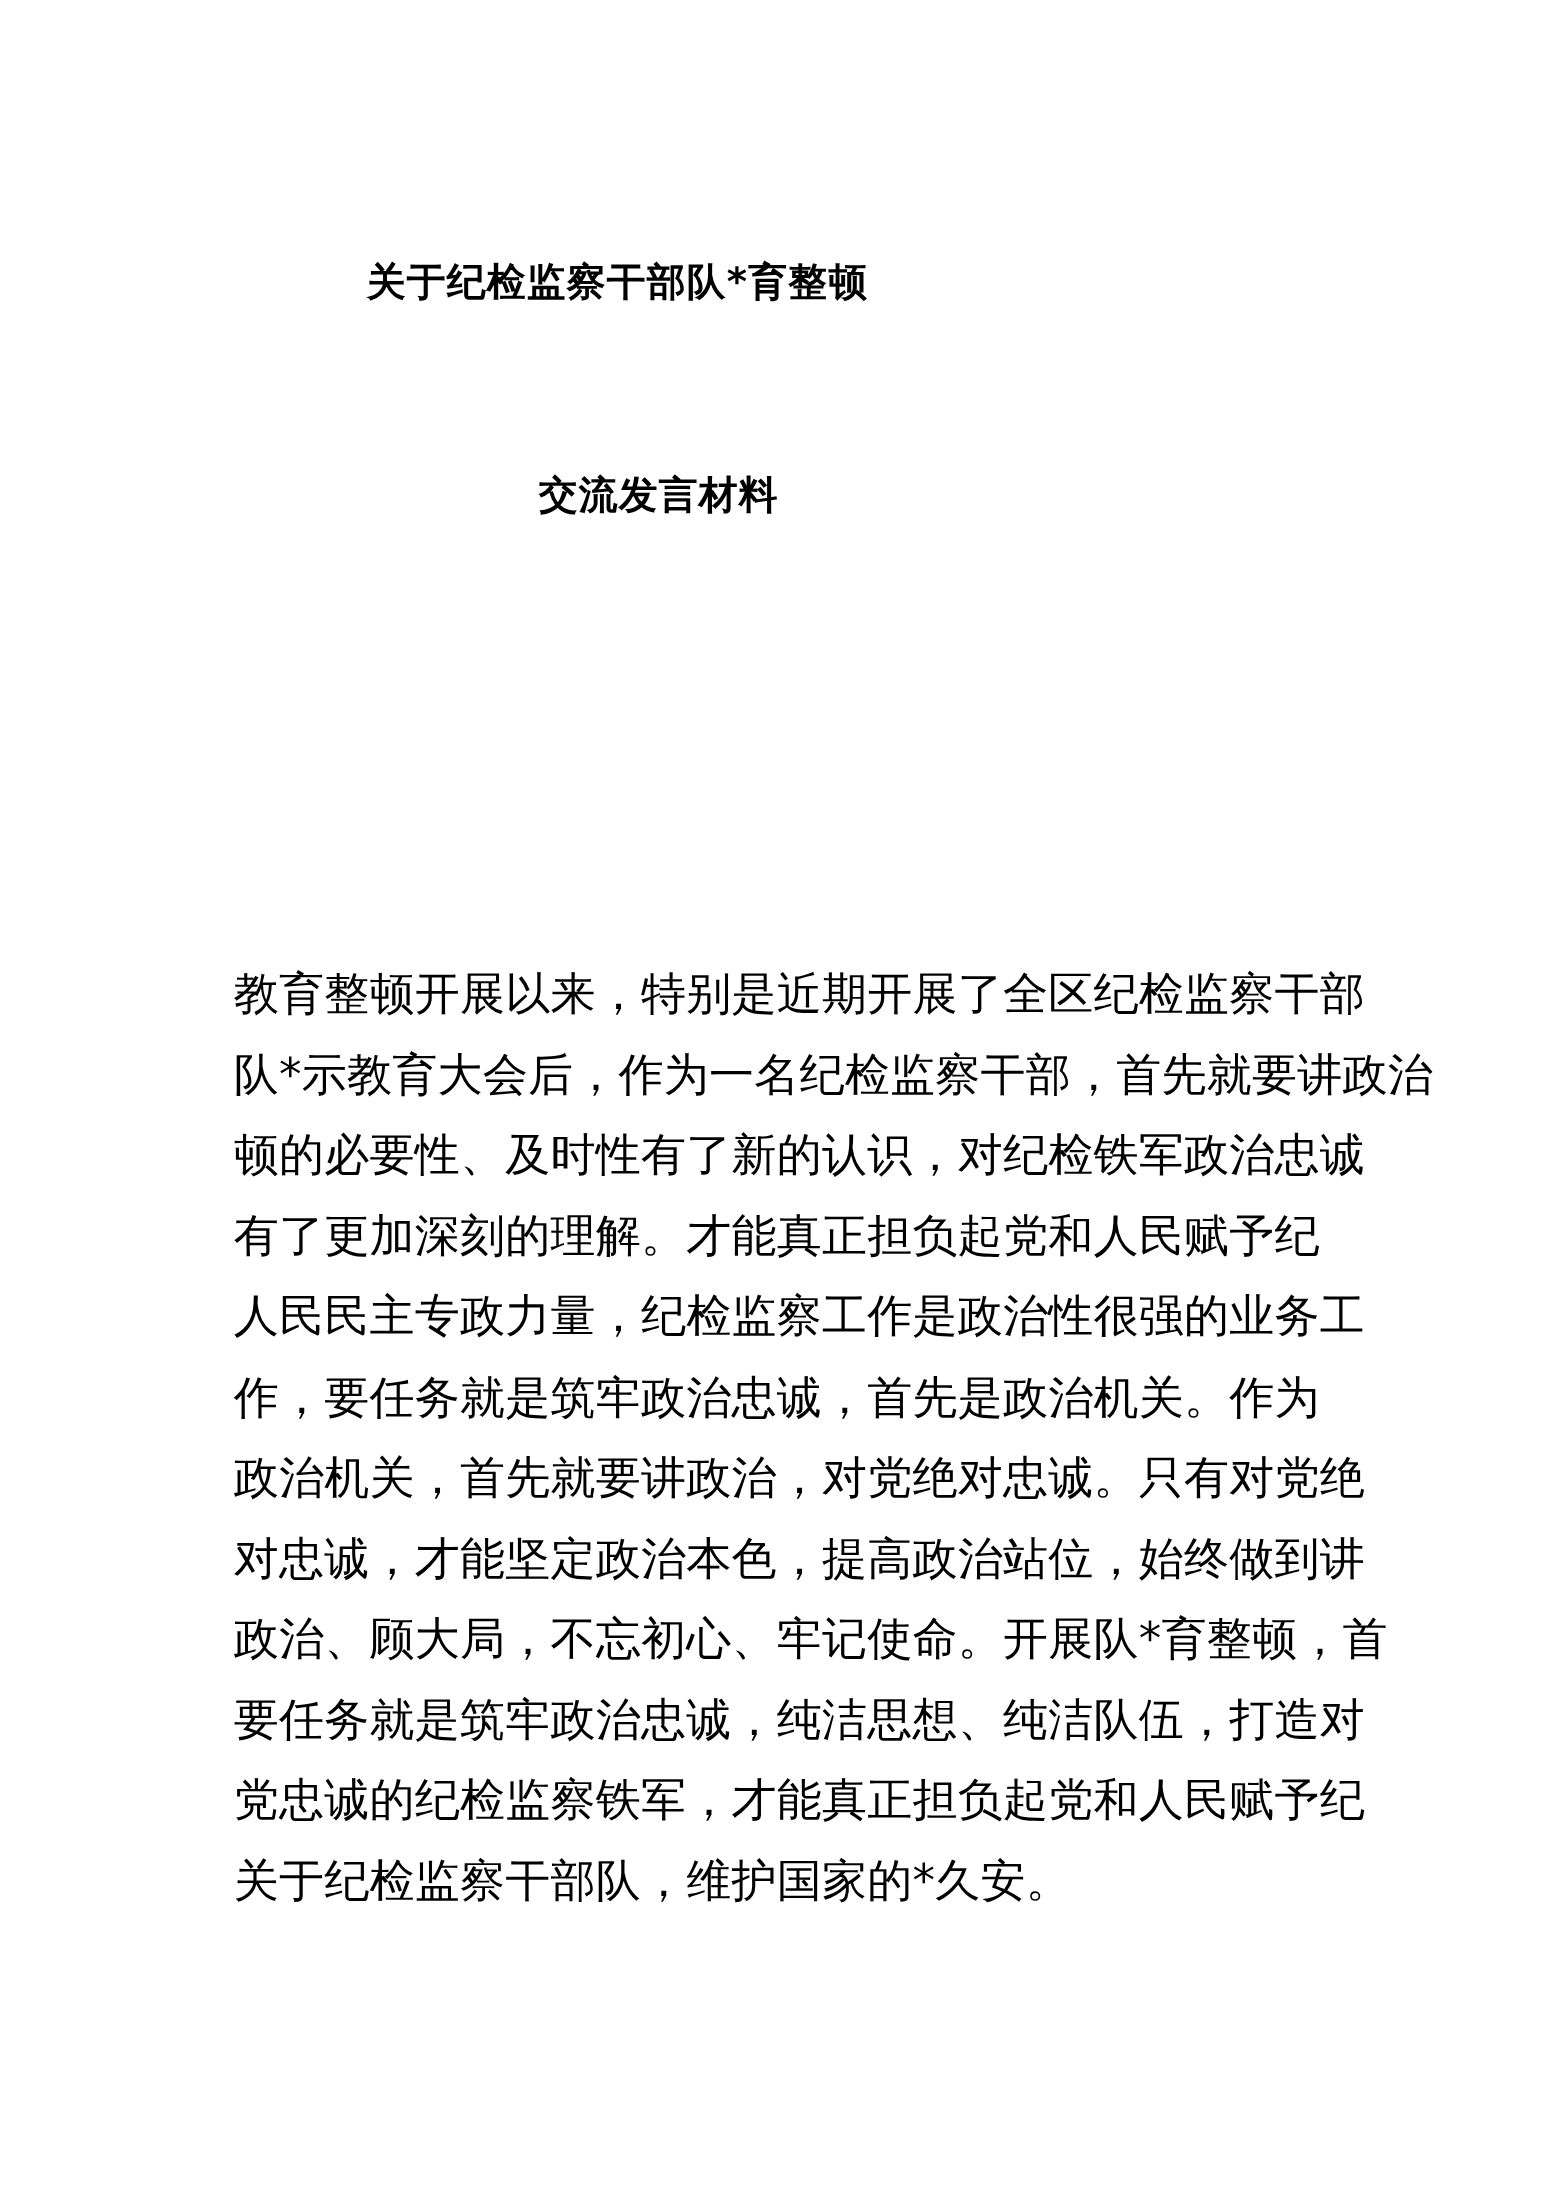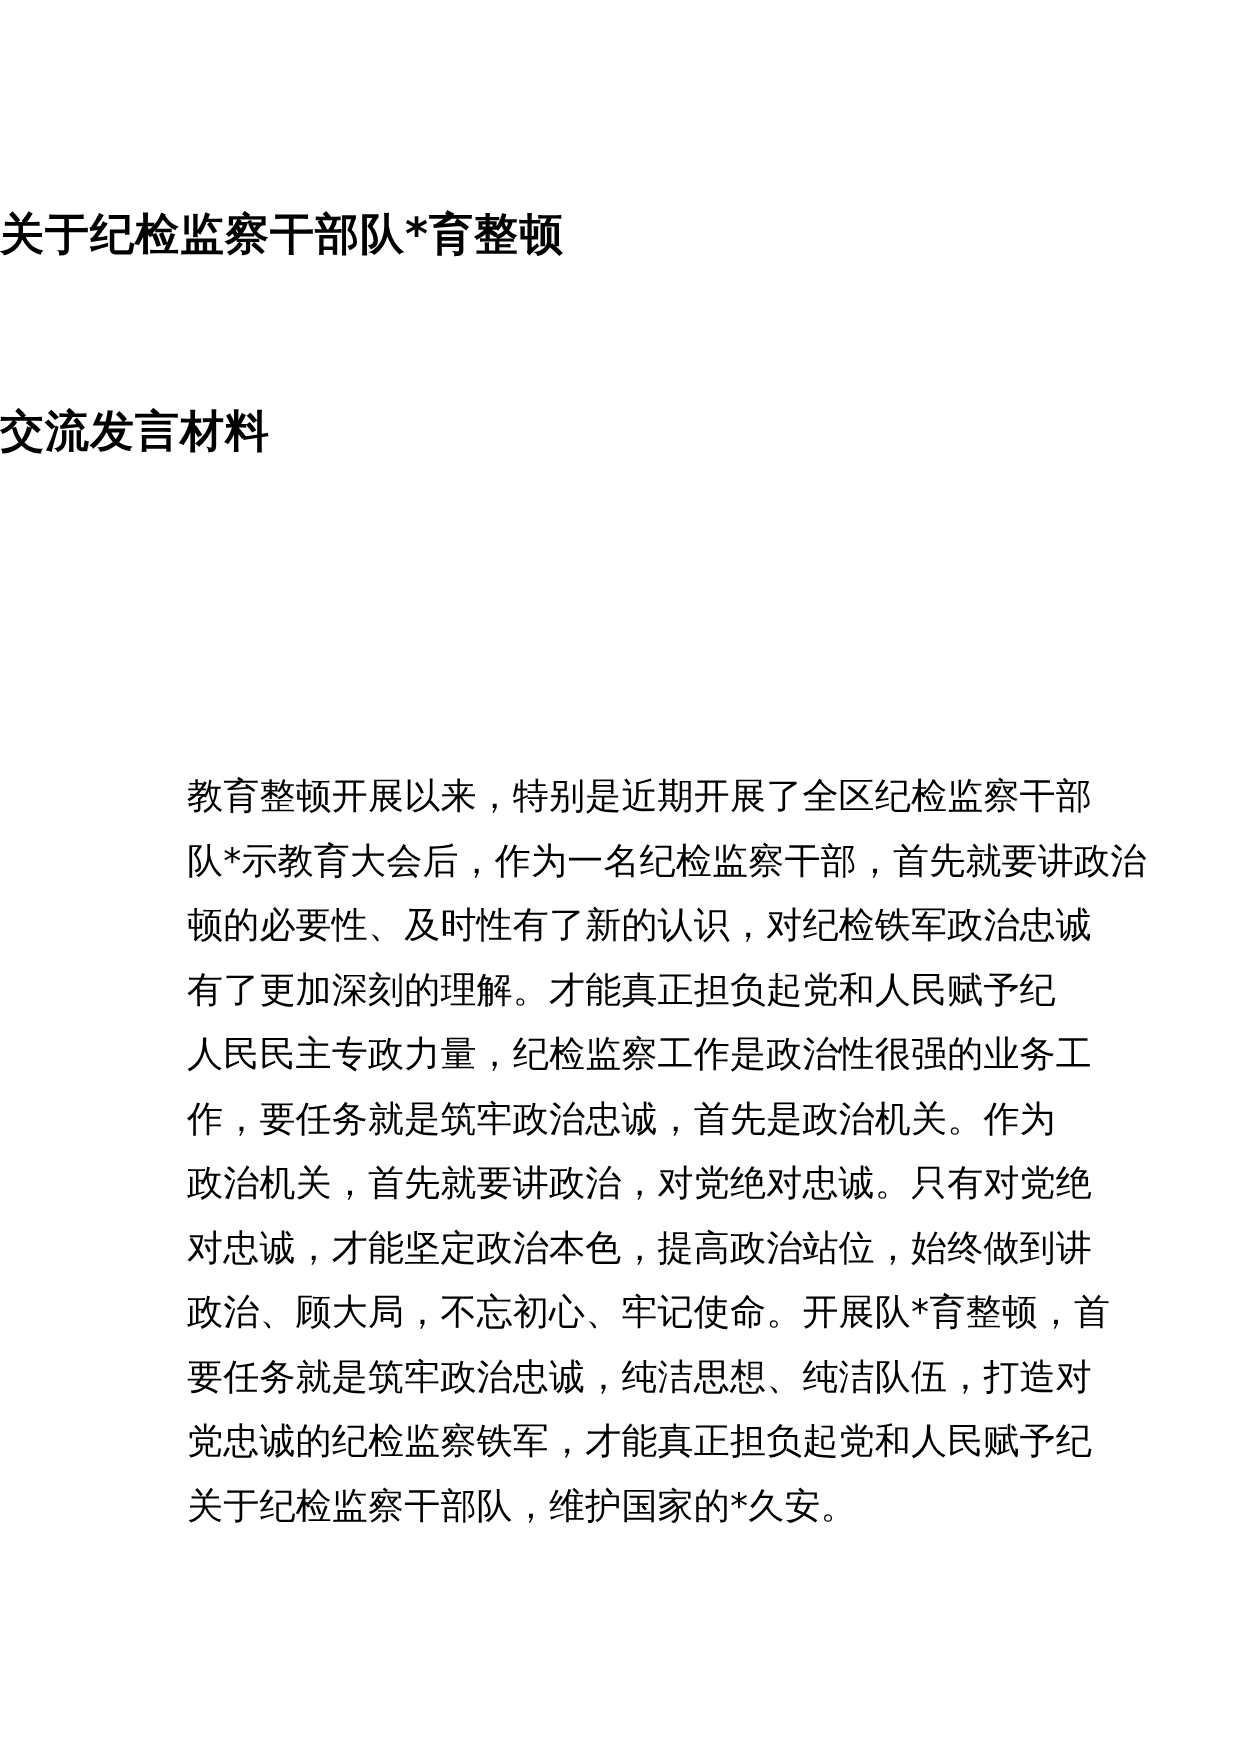--- a/index.html
+++ b/index.html
@@ -1,21 +1,21 @@
 <!DOCTYPE html>
 <html><head>
   <meta charset="utf-8">
   <style>
     html, body { margin: 0; padding: 0; background: #ffffff; }
     body { width: 1240px; height: 1754px; position: relative; overflow: hidden;
            font-family: "DejaVu Sans", "Liberation Sans", sans-serif; color: #000; }
-    .title { position: absolute; left: 0; width: 988px; 
-             font-weight: bold; font-size: 44px; letter-spacing: 1px; }
+    .title { position: absolute; left: 0; width: 988px; text-align: center;
+             font-weight: bold; font-size: 31px; letter-spacing: 1px; }
     .title.l1 { top: 205px; }
-    .title.l2 { top: 402px; }
+    .title.l2 { top: 375px; margin-left: 33px; }
     .body { position: absolute; left: 187px; top: 773px; width: 870px; }
     .line { height: 64.5px; font-size: 36px; line-height: 46px; white-space: nowrap;
             letter-spacing: 0.2px; }
   </style>
 </head>
 <body>
 
 <div class="title l1">关于纪检监察干部队*育整顿</div>
 <div class="title l2">交流发言材料</div>
 

